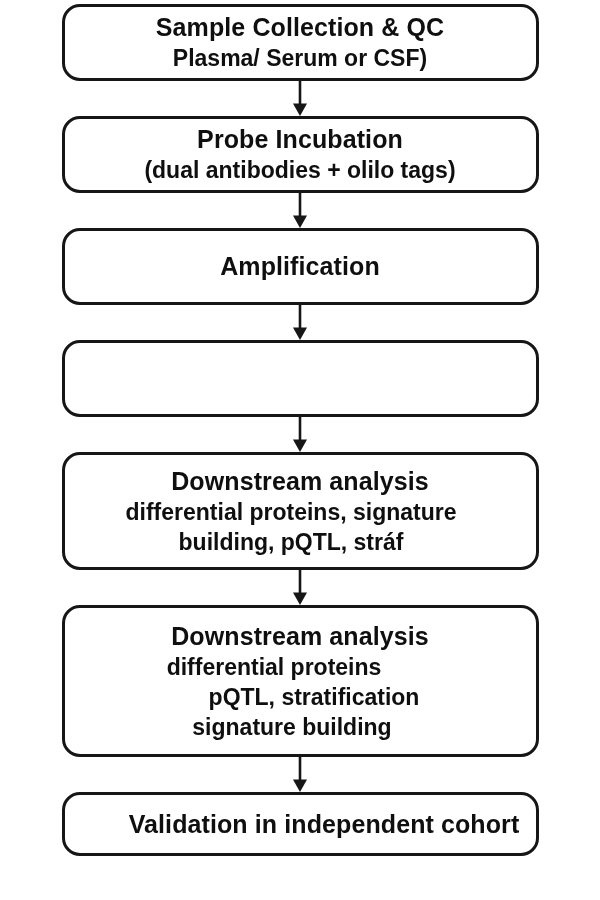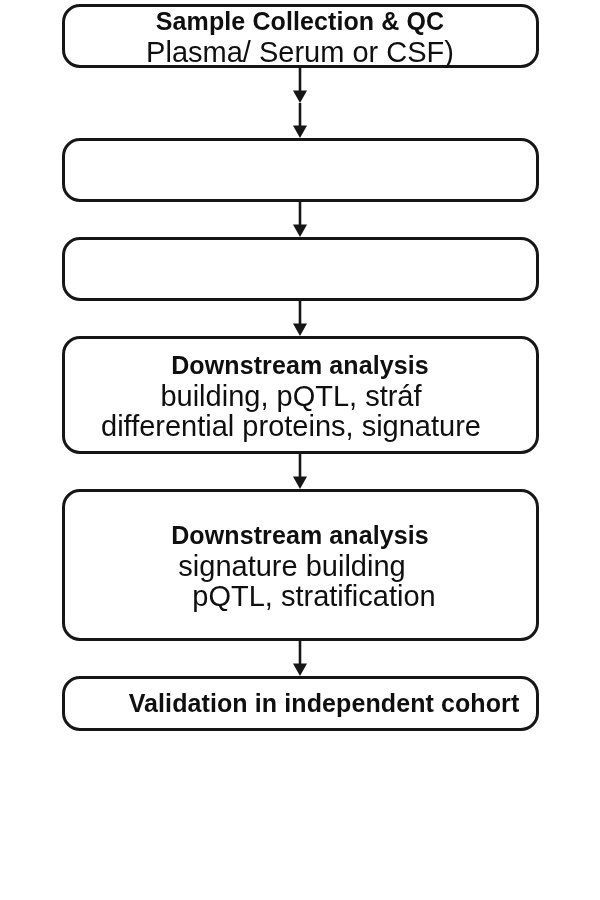--- a/index.html
+++ b/index.html
@@ -26,33 +26,33 @@
     border: 3px solid #161616;
     border-radius: 18px;
     display: flex;
     flex-direction: column;
     justify-content: center;
     align-items: center;
     text-align: center;
     color: #0f0f0f;
     flex-shrink: 0;
   }
-  .fc-box.h2 { height: 64px; }
+  .fc-box.h2 { height: 77px; }
   .fc-box.h3 { height: 118px; }
   .fc-box.h4 { height: 152px; }
-  .fc-box.h1 { height: 55px; padding-left: 48px; }
+  .fc-box.h1 { height: 64px; padding-left: 48px; }
   .fc-title {
     font-size: 25px;
     font-weight: 700;
     line-height: 31px;
     letter-spacing: 0.1px;
   }
   .fc-line {
-    font-size: 29px;
-    font-weight: 400;
+    font-size: 23px;
+    font-weight: 700;
     line-height: 30px;
   }
   
   .offset-5 .fc-line { transform: translateX(-9px); }
   .offset-6 .fc-line.l1 { transform: translateX(-26px); }
   .offset-6 .fc-line.l2 { transform: translateX(-8px); }
   .offset-6 .fc-line.l3 { transform: translateX(14px); }
   .fc-arrow {
     height: 35px;
     flex-shrink: 0;
@@ -72,29 +72,34 @@
     <div class="fc-line">Plasma/ Serum or CSF)</div>
   </section>
 
   <div class="fc-arrow">
     <svg width="18" height="35" viewBox="0 0 18 35" xmlns="http://www.w3.org/2000/svg">
       <line x1="9" y1="0" x2="9" y2="24" stroke="#161616" stroke-width="2.6"></line>
       <polygon points="2,22.5 16,22.5 9,35" fill="#161616"></polygon>
     </svg>
   </div>
 
+  <section class="fc-box h2">
+    <div class="fc-title">Probe Incubation</div>
+    <div class="fc-line">(dual antibodies + olilo tags)</div>
+  </section>
 
   <div class="fc-arrow">
     <svg width="18" height="35" viewBox="0 0 18 35" xmlns="http://www.w3.org/2000/svg">
       <line x1="9" y1="0" x2="9" y2="24" stroke="#161616" stroke-width="2.6"></line>
       <polygon points="2,22.5 16,22.5 9,35" fill="#161616"></polygon>
     </svg>
   </div>
 
   <section class="fc-box h2">
+    <div class="fc-title">Amplification</div>
   </section>
 
   <div class="fc-arrow">
     <svg width="18" height="35" viewBox="0 0 18 35" xmlns="http://www.w3.org/2000/svg">
       <line x1="9" y1="0" x2="9" y2="24" stroke="#161616" stroke-width="2.6"></line>
       <polygon points="2,22.5 16,22.5 9,35" fill="#161616"></polygon>
     </svg>
   </div>
 
   <section class="fc-box h2">
@@ -102,35 +107,36 @@
 
   <div class="fc-arrow">
     <svg width="18" height="35" viewBox="0 0 18 35" xmlns="http://www.w3.org/2000/svg">
       <line x1="9" y1="0" x2="9" y2="24" stroke="#161616" stroke-width="2.6"></line>
       <polygon points="2,22.5 16,22.5 9,35" fill="#161616"></polygon>
     </svg>
   </div>
 
   <section class="fc-box h3 offset-5">
     <div class="fc-title">Downstream analysis</div>
+    <div class="fc-line l1">differential proteins, signature</div>
     <div class="fc-line l2">building, pQTL, stráf</div>
-    <div class="fc-line l1">differential proteins, signature</div>
   </section>
 
   <div class="fc-arrow">
     <svg width="18" height="35" viewBox="0 0 18 35" xmlns="http://www.w3.org/2000/svg">
       <line x1="9" y1="0" x2="9" y2="24" stroke="#161616" stroke-width="2.6"></line>
       <polygon points="2,22.5 16,22.5 9,35" fill="#161616"></polygon>
     </svg>
   </div>
 
   <section class="fc-box h4 offset-6">
     <div class="fc-title">Downstream analysis</div>
+    <div class="fc-line l1">differential proteins</div>
+    <div class="fc-line l3">pQTL, stratification</div>
     <div class="fc-line l2">signature building</div>
-    <div class="fc-line l3">pQTL, stratification</div>
   </section>
 
   <div class="fc-arrow">
     <svg width="18" height="35" viewBox="0 0 18 35" xmlns="http://www.w3.org/2000/svg">
       <line x1="9" y1="0" x2="9" y2="24" stroke="#161616" stroke-width="2.6"></line>
       <polygon points="2,22.5 16,22.5 9,35" fill="#161616"></polygon>
     </svg>
   </div>
 
   <section class="fc-box h1">

